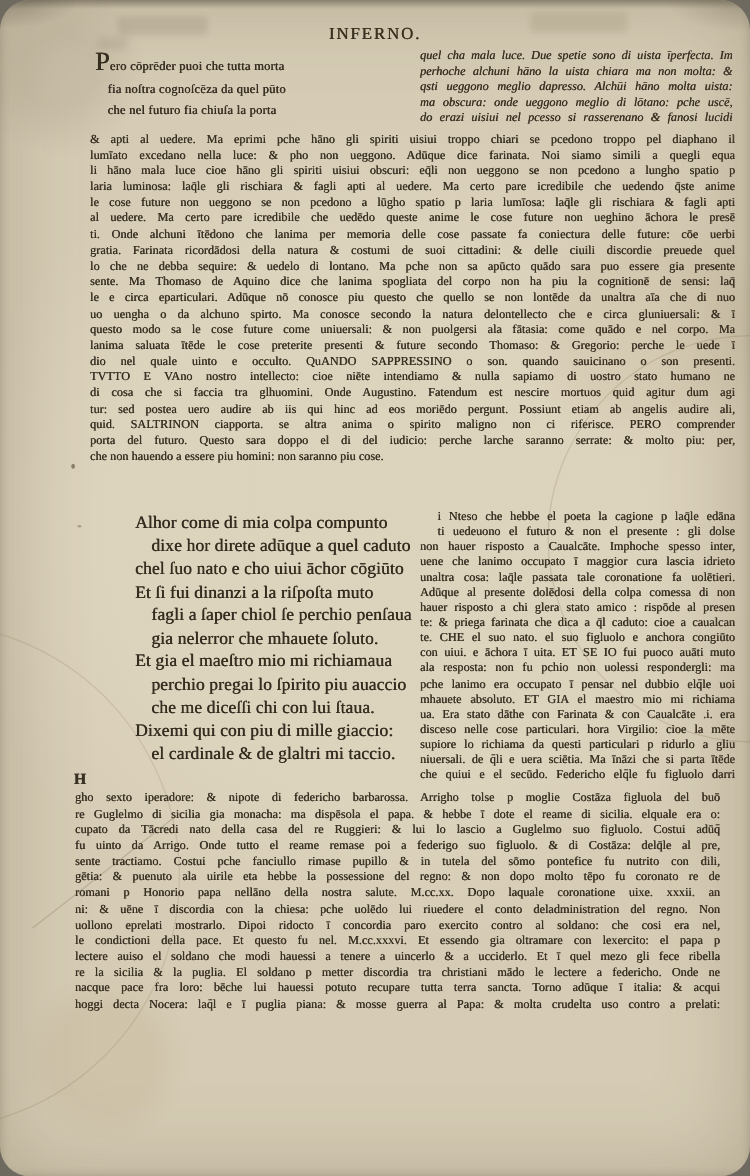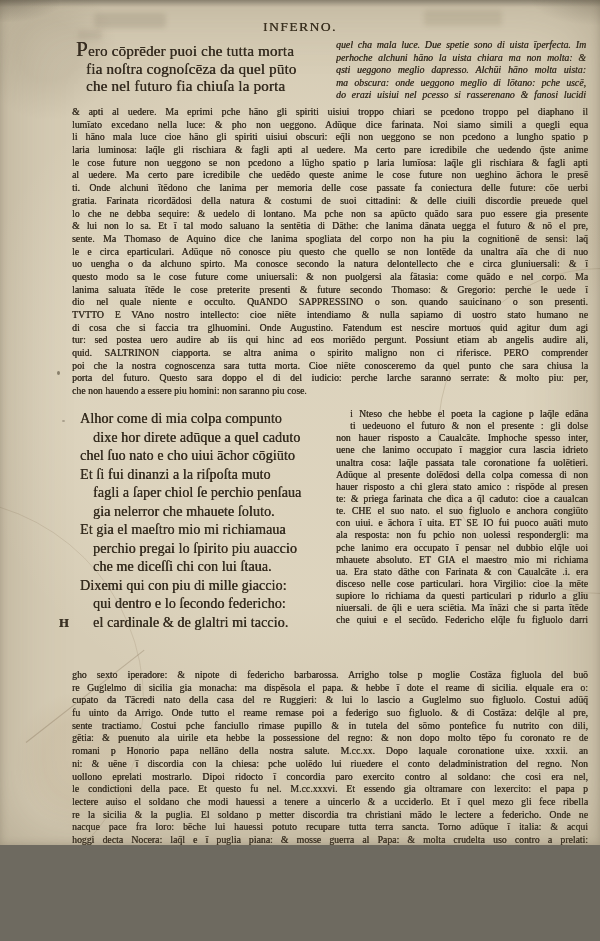--- a/index.html
+++ b/index.html
@@ -1,25 +1,26 @@
 <!DOCTYPE html>
 <html><head>
 <meta charset="utf-8">
 <style>
   html,body{margin:0;padding:0;background:#6e6a60;}
   .page{
-    position:relative;width:600px;height:845px;overflow:hidden;
+    position:relative;width:600px;height:941px;overflow:hidden;
     font-family:"Liberation Serif","DejaVu Serif",serif;
     color:#362d21;
     background-color:#d6ccb5;
     background-image:
       radial-gradient(circle at 14% 90%, rgba(150,120,80,0.10) 0 40px, transparent 70px),
       radial-gradient(circle at 86% 28%, rgba(150,125,85,0.09) 0 60px, transparent 100px),
       radial-gradient(circle at 8% 6%, rgba(120,108,85,0.14) 0 30px, transparent 70px),
       radial-gradient(circle at 50% 45%, rgba(252,246,228,0.18) 0 220px, transparent 340px);
+    border-radius: 24px;
   }
   .page::after{
     content:'';position:absolute;inset:0;pointer-events:none;
     box-shadow: inset 0 0 70px rgba(100,85,60,0.30), inset 0 0 8px rgba(80,70,55,0.28);
   }
   .edge-top{position:absolute;left:0;top:0;width:100%;height:7px;
     background:linear-gradient(to bottom, rgba(86,82,72,0.45), rgba(86,82,72,0) 100%);}
   .corner-tr{position:absolute;right:0;top:0;width:70px;height:26px;
     background:radial-gradient(ellipse at 100% 0%, rgba(120,112,96,0.40), transparent 70%);}
   .corner-tl{position:absolute;left:0;top:0;width:60px;height:22px;
@@ -39,42 +40,42 @@
   .sp1{left:57px;top:371px;}
   .sp2{left:62px;top:420px;height:2px;opacity:.6;}
 
   .header{
     position:absolute;left:0;top:19px;width:100%;text-align:center;
     font-size:13.5px;letter-spacing:1.5px;color:#39301f;
     text-shadow:0.3px 0 0 currentColor;
   }
 
   .lemma{position:absolute;left:76px;top:41px;width:262px;}
-  .lline{font-size:15px;line-height:17.6px;white-space:nowrap;
+  .lline{font-size:10px;line-height:17.6px;white-space:nowrap;
     text-shadow:0.35px 0 0 currentColor;letter-spacing:0.2px;}
   .lline.ind{padding-left:10px;}
   .lemma .lline:first-child::first-letter{font-size:21px;}
 
   .small-line{
     font-size:9.8px;line-height:12.7px;height:12.7px;overflow:hidden;
     text-align:justify;text-align-last:justify;
     text-shadow:0.25px 0 0 currentColor;color:#3a3124;
   }
   .small-line.nj{text-align:right;text-align-last:left;}
   .small-line.ind{padding-left:14px;}
 
   .tr-comm{position:absolute;left:336px;top:39px;width:250px;}
   .tr-comm .small-line{line-height:12.5px;height:12.5px;font-style:italic;}
 
   .block1{position:absolute;left:72px;top:106px;width:516px;}
-  .block2{position:absolute;left:72px;top:633px;width:516px;margin-top:36px;}
+  .block2{position:absolute;left:60px;top:633px;width:516px;}
 
   .poem{position:absolute;left:80px;top:410px;width:262px;}
   .pline{font-size:14px;line-height:18.55px;white-space:nowrap;
-    text-shadow:0.35px 0 0 currentColor;letter-spacing:0.1px;color:#362d20;}
+    text-shadow:0.35px 0 0 currentColor;letter-spacing:0.1px;color:#362d20;margin-left:28px;}
   .pline.ind{padding-left:13px;}
 
   .rcol{position:absolute;left:336px;top:408px;width:252px;}
   .rcol .small-line{line-height:12.15px;height:12.15px;}
 
   .margin-letter{
     position:absolute;left:59px;top:616px;font-size:12.5px;font-weight:bold;
     color:#3a3124;text-shadow:0.3px 0 0 currentColor;
   }
 </style>
@@ -116,48 +117,45 @@
   <div class="block1">
       <div class="small-line">&amp; apti al uedere. Ma eprimi pche hāno gli spiriti uisiui troppo chiari se pcedono troppo pel diaphano il</div>
       <div class="small-line">lumīato excedano nella luce: &amp; pho non ueggono. Adūque dice farinata. Noi siamo simili a quegli equa</div>
       <div class="small-line">li hāno mala luce cioe hāno gli spiriti uisiui obscuri: eq̄li non ueggono se non pcedono a lungho spatio p</div>
       <div class="small-line">laria luminosa: laq̄le gli rischiara &amp; fagli apti al uedere. Ma certo pare icredibile che uedendo q̄ste anime</div>
       <div class="small-line">le cose future non ueggono se non pcedono a lūgho spatio p laria lumīosa: laq̄le gli rischiara &amp; fagli apti</div>
       <div class="small-line">al uedere.  Ma certo pare icredibile che uedēdo queste anime le cose future non ueghino āchora le presē</div>
       <div class="small-line">ti. Onde alchuni ītēdono che lanima per memoria delle cose passate fa coniectura delle future: cōe uerbi</div>
       <div class="small-line">gratia. Farinata ricordādosi della natura &amp; costumi de suoi cittadini: &amp; delle ciuili discordie preuede quel</div>
       <div class="small-line">lo che ne debba sequire: &amp; uedelo di lontano. Ma pche non sa apūcto quādo sara puo essere gia presente</div>
-      <div class="small-line">&amp; lui non lo sa. Et ī tal modo saluano la sentētia di Dāthe: che lanima dānata uegga el futuro &amp; nō el pre,</div>
       <div class="small-line">sente. Ma Thomaso de Aquino dice che lanima spogliata del corpo non ha piu la cognitionē de sensi: laq̄</div>
       <div class="small-line">le e circa eparticulari. Adūque nō conosce piu questo che quello se non lontēde da unaltra aīa che di nuo</div>
       <div class="small-line">uo uengha o da alchuno spirto. Ma conosce secondo la natura delontellecto che e circa gluniuersali: &amp; ī</div>
       <div class="small-line">questo modo sa le cose future come uniuersali: &amp; non puolgersi ala fātasia: come quādo e nel corpo. Ma</div>
       <div class="small-line">lanima saluata ītēde le cose preterite presenti &amp; future secondo Thomaso: &amp; Gregorio: perche le uede ī</div>
-      <div class="small-line">dio nel quale niente e occulto. QuANDO SAPPRESSINO o son. quando sauicinano o son presenti.</div>
+      <div class="small-line">dio nel quale uinto e occulto. QuANDO SAPPRESSINO o son. quando sauicinano o son presenti.</div>
       <div class="small-line">TVTTO E VAno nostro intellecto: cioe niēte intendiamo &amp; nulla sapiamo di uostro stato humano ne</div>
       <div class="small-line">di cosa che si faccia tra glhuomini. Onde Augustino. Fatendum est nescire mortuos quid agitur dum agi</div>
       <div class="small-line">tur: sed postea uero audire ab iis qui hinc ad eos moriēdo pergunt. Possiunt etiam ab angelis audire ali,</div>
       <div class="small-line">quid. SALTRINON ciapporta. se altra anima o spirito maligno non ci riferisce.  PERO comprender</div>
-      <div class="small-line">poi che la nostra cognoscenza sara tutta morta. Cioe niēte conosceremo da quel punto che sara chiusa la</div>
       <div class="small-line">porta del futuro.  Questo sara doppo el di del iudicio: perche larche saranno  serrate: &amp; molto piu: per,</div>
       <div class="small-line nj">che non hauendo a essere piu homini: non saranno piu cose.</div>
     </div>
 
   <div class="poem">
       <div class="pline">Alhor come di mia colpa compunto</div>
       <div class="pline ind">dixe hor direte adūque a quel caduto</div>
       <div class="pline">chel ſuo nato e cho uiui āchor cōgiūto</div>
       <div class="pline">Et ſi fui dinanzi a la riſpoſta muto</div>
       <div class="pline ind">fagli a ſaper chiol ſe perchio penſaua</div>
       <div class="pline ind">gia nelerror che mhauete ſoluto.</div>
       <div class="pline">Et gia el maeſtro mio mi richiamaua</div>
       <div class="pline ind">perchio pregai lo ſpirito piu auaccio</div>
       <div class="pline ind">che me diceſſi chi con lui ſtaua.</div>
       <div class="pline">Dixemi qui con piu di mille giaccio:</div>
-      <div class="pline ind">qui dentro e lo ſecondo federicho:</div>
       <div class="pline ind">el cardinale &amp; de glaltri mi taccio.</div>
     </div>
 
   <div class="rcol">
       <div class="small-line ind">i  Nteso che hebbe el poeta la cagione p laq̄le edāna</div>
       <div class="small-line ind">ti uedeuono el futuro  &amp; non el presente : gli dolse</div>
       <div class="small-line">non hauer risposto a Caualcāte. Imphoche spesso inter,</div>
       <div class="small-line">uene che lanimo occupato ī maggior cura lascia idrieto</div>
       <div class="small-line">unaltra cosa: laq̄le passata tale coronatione fa uolētieri.</div>
       <div class="small-line">Adūque al presente dolēdosi della colpa comessa di non</div>

